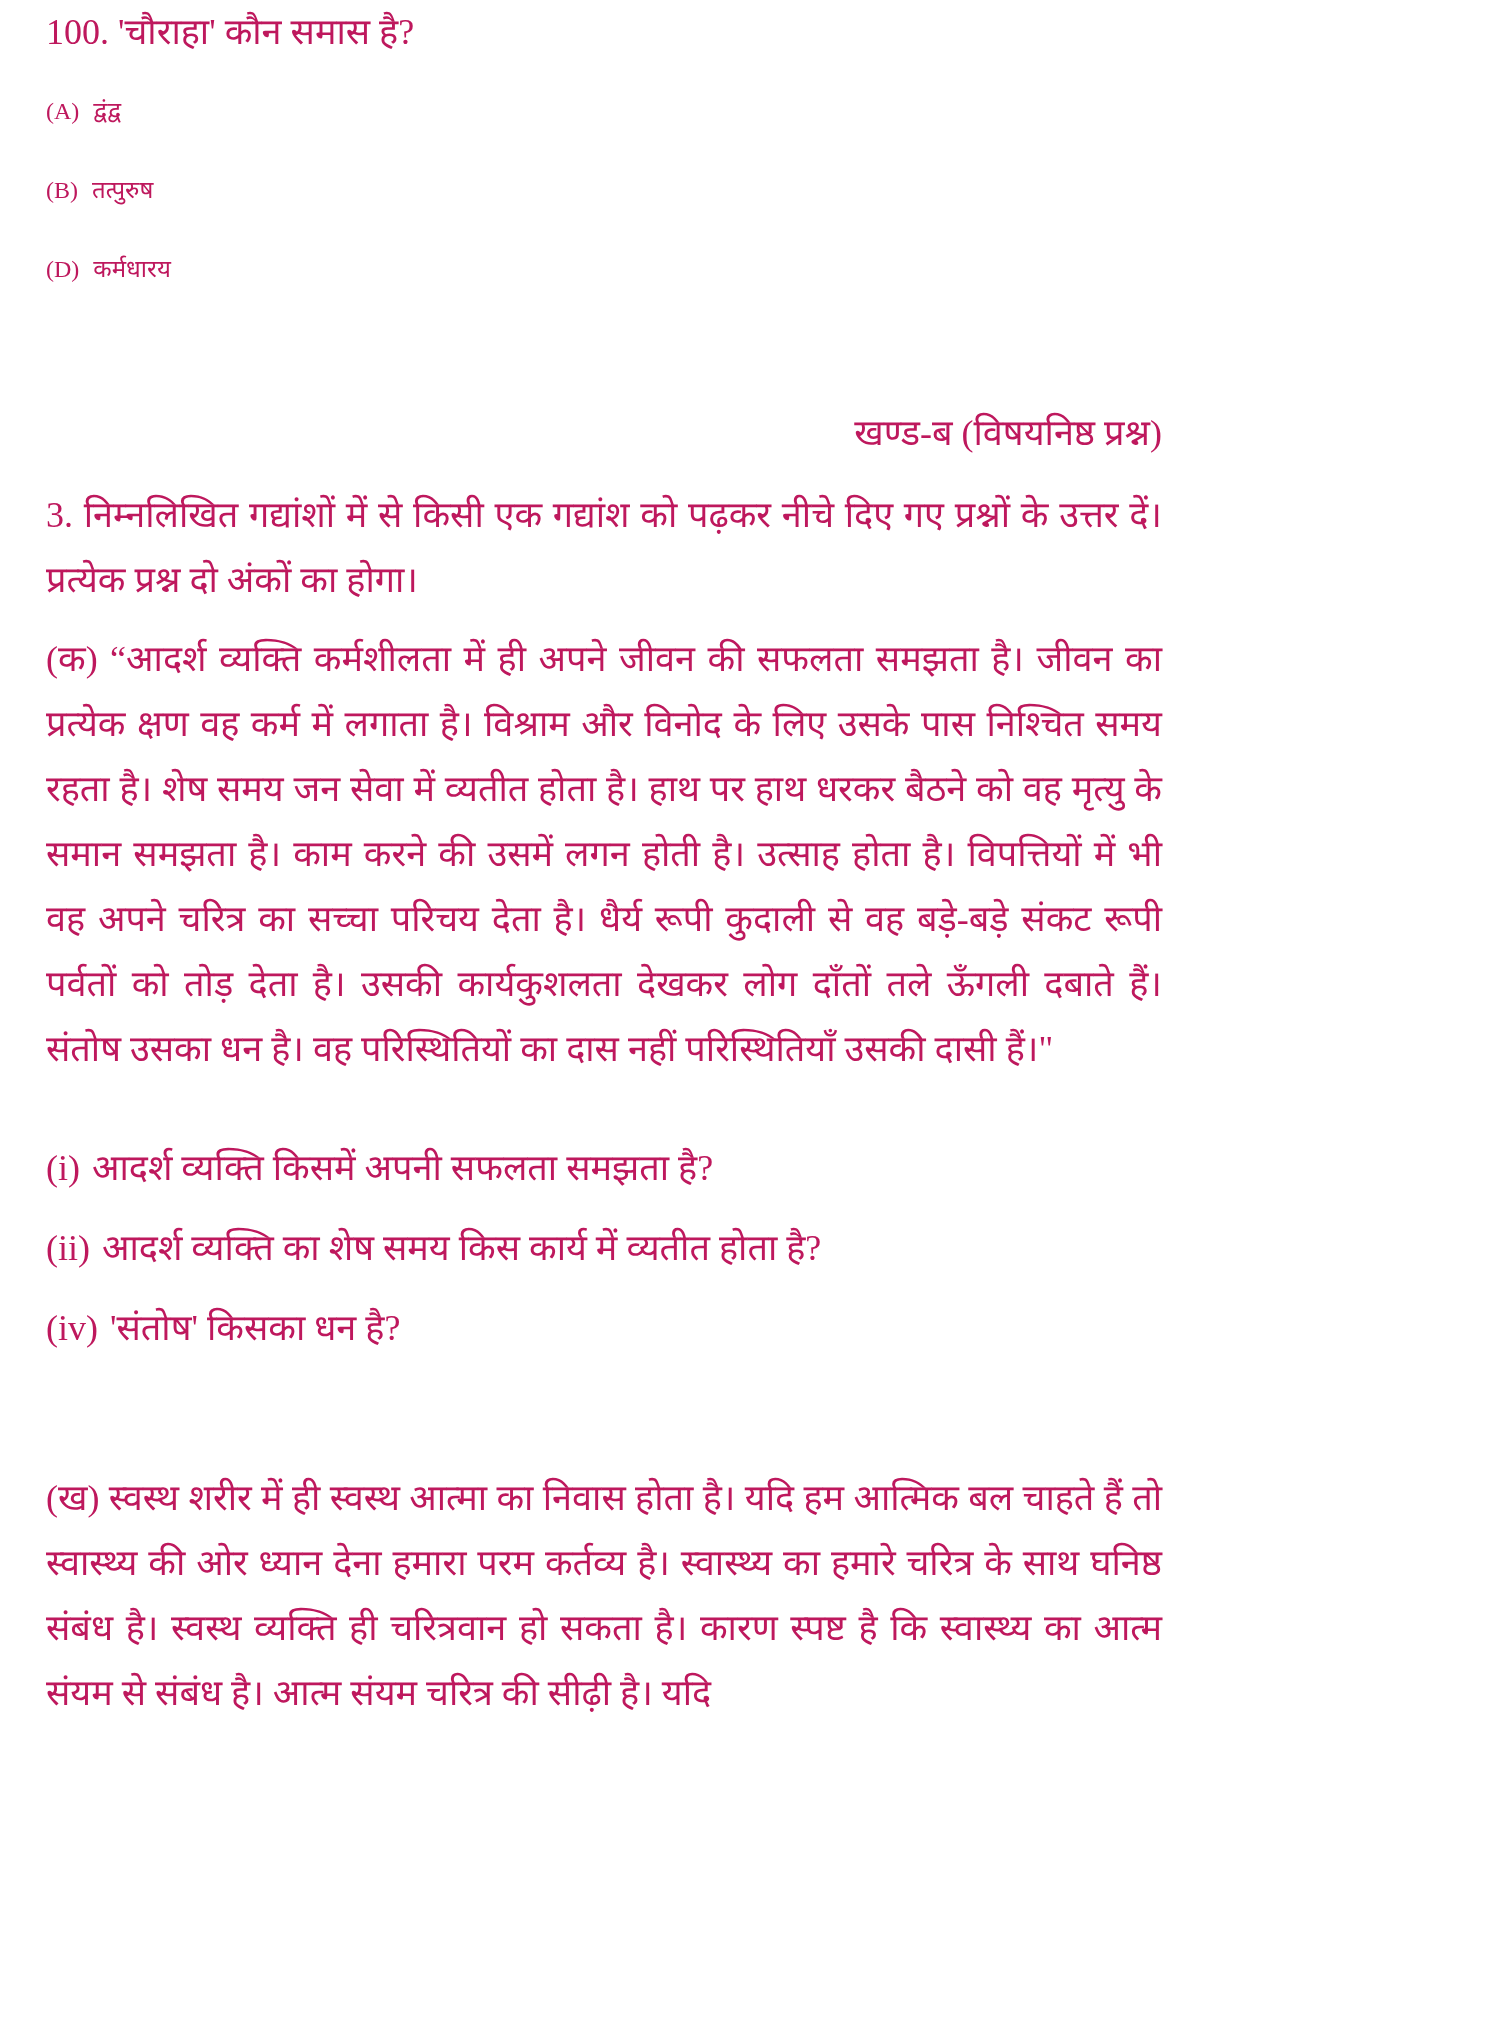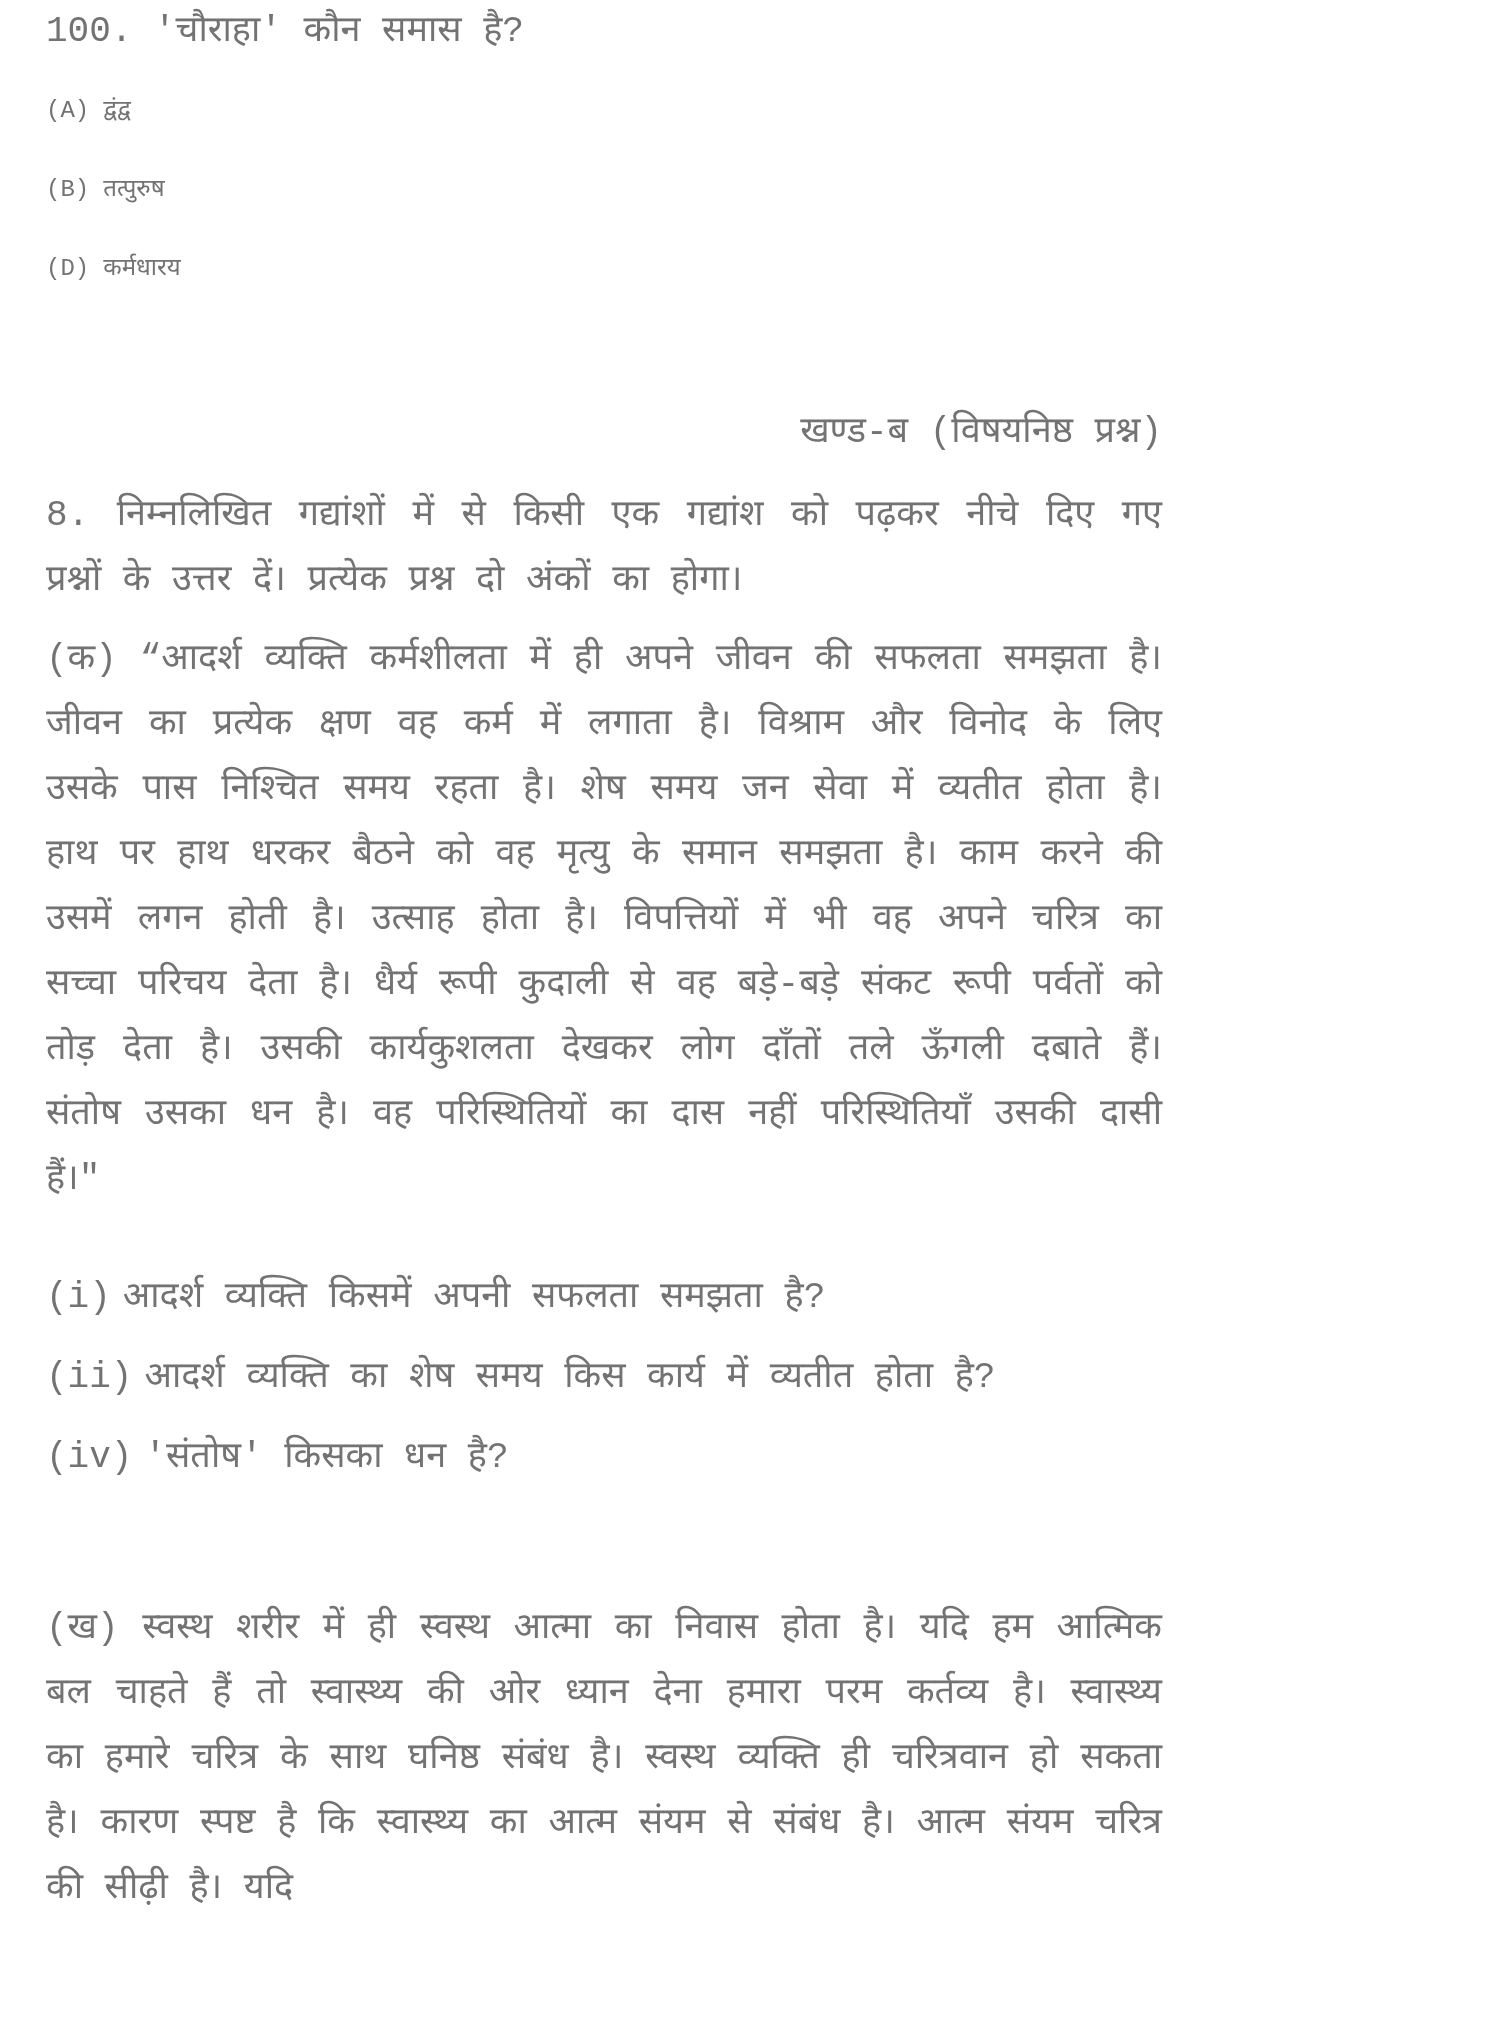--- a/index.html
+++ b/index.html
@@ -7,22 +7,22 @@
     padding: 0;
     background: #ffffff;
   }
   .page {
     position: relative;
     width: 1207px;
     height: 2034px;
     box-sizing: border-box;
     padding: 6px 45px 0 46px;
     background: #ffffff;
-    color: #737373;
-    font-family: Liberation Mono, monospace;
+    color: #be185d;
+    font-family: Liberation Serif, serif;
     overflow: hidden;
   }
   .q-title {
     font-size: 36px;
     line-height: 52px;
     margin: 0;
   }
   .option {
     font-size: 24px;
     line-height: 52px;
@@ -77,21 +77,21 @@
     </p>
 
 
     <p class="option">
       <span class="opt-label">(D)</span><span>कर्मधारय</span>
     </p>
   </section>
 
   <h2 class="section-heading">खण्ड-ब (विषयनिष्ठ प्रश्न)</h2>
 
-  <p class="para intro">8. निम्नलिखित गद्यांशों में से किसी एक गद्यांश को पढ़कर नीचे दिए गए प्रश्नों के उत्तर दें। प्रत्येक प्रश्न दो अंकों का होगा।</p>
+  <p class="para intro">3. निम्नलिखित गद्यांशों में से किसी एक गद्यांश को पढ़कर नीचे दिए गए प्रश्नों के उत्तर दें। प्रत्येक प्रश्न दो अंकों का होगा।</p>
 
   <p class="para passage-ka">(क) “आदर्श व्यक्ति कर्मशीलता में ही अपने जीवन की सफलता समझता है। जीवन का प्रत्येक क्षण वह कर्म में लगाता है। विश्राम और विनोद के लिए उसके पास निश्चित समय रहता है। शेष समय जन सेवा में व्यतीत होता है। हाथ पर हाथ धरकर बैठने को वह मृत्यु के समान समझता है। काम करने की उसमें लगन होती है। उत्साह होता है। विपत्तियों में भी वह अपने चरित्र का सच्चा परिचय देता है। धैर्य रूपी कुदाली से वह बड़े-बड़े संकट रूपी पर्वतों को तोड़ देता है। उसकी कार्यकुशलता देखकर लोग दाँतों तले ऊँगली दबाते हैं। संतोष उसका धन है। वह परिस्थितियों का दास नहीं परिस्थितियाँ उसकी दासी हैं।"</p>
 
   <p class="subq subq-first">
     <span class="sq-label">(i)</span><span>आदर्श व्यक्ति किसमें अपनी सफलता समझता है?</span>
   </p>
 
   <p class="subq">
     <span class="sq-label">(ii)</span><span>आदर्श व्यक्ति का शेष समय किस कार्य में व्यतीत होता है?</span>
   </p>

